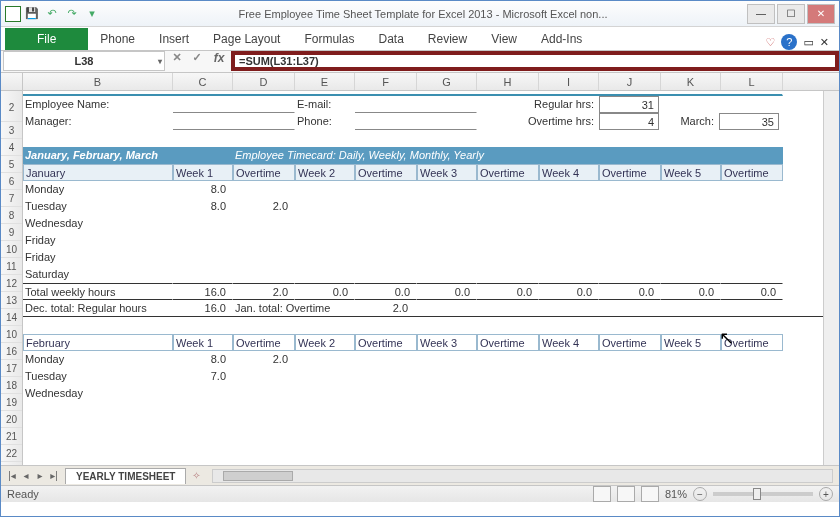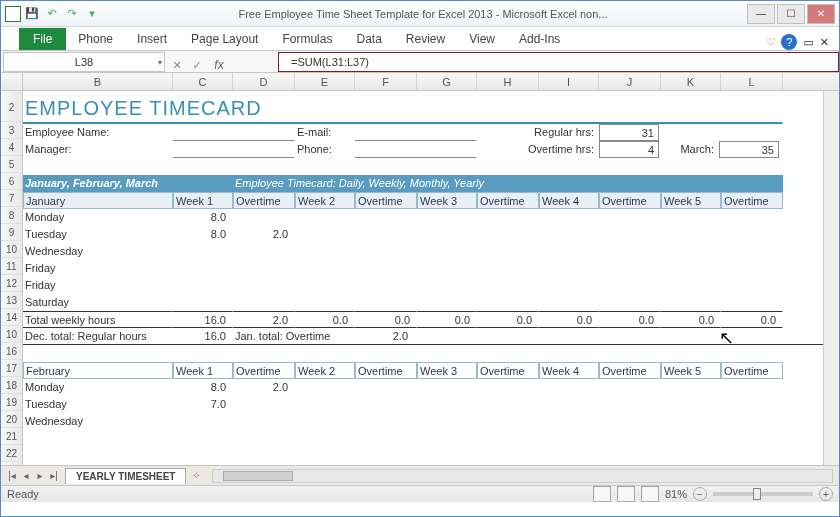--- a/index.html
+++ b/index.html
@@ -6,30 +6,30 @@
 body { width: 840px; height: 517px; overflow: hidden; background: #fff; font-size: 11px; color: #333; border: 1px solid #5a8ac6; }
 .titlebar { height: 26px; background: linear-gradient(#fdfdfd, #eef3f8); display: flex; align-items: center; padding: 0 4px; border-bottom: 1px solid #d4d4d4; }
 .qat { display: flex; align-items: center; gap: 2px; }
 .qat .xl-icon { width: 16px; height: 16px; background: #fff; border: 1px solid #2a7a2a; }
 .qat-btn { width: 18px; height: 18px; display: flex; align-items: center; justify-content: center; color: #4a6; }
 .title-text { flex: 1; text-align: center; color: #555; font-size: 11px; white-space: nowrap; overflow: hidden; }
 .win-btns { display: flex; gap: 0; }
 .win-btn { width: 28px; height: 20px; display: flex; align-items: center; justify-content: center; background: #eaeaea; border: 1px solid #c0c0c0; margin-left: 2px; font-size: 10px; }
 .win-btn.close { background: #d47a7a; color: #fff; }
 .ribbon-tabs { height: 24px; display: flex; align-items: flex-end; padding: 0 4px; background: #fff; border-bottom: 1px solid #c6c6c6; }
-.file-tab { background: #1e8a3d; color: #fff; padding: 4px 14px; font-size: 12px; margin-left: 14px; }
+.file-tab { background: #1e8a3d; color: #fff; padding: 4px 32px; font-size: 12px; }
 .rtab { padding: 4px 12px; font-size: 12px; color: #444; }
 .ribbon-right { margin-left: auto; display: flex; align-items: center; gap: 6px; padding-right: 6px; }
 .help-icon { width: 16px; height: 16px; border-radius: 50%; background: #2a71c9; color: #fff; display: flex; align-items: center; justify-content: center; font-size: 11px; }
-.formula-bar { height: 22px; display: flex; align-items: flex-end; border-bottom: 1px solid #c6c6c6; background: #f7f7f7; }
+.formula-bar { height: 22px; display: flex; align-items: flex-start; border-bottom: 1px solid #c6c6c6; background: #f7f7f7; font-weight: bold; }
 .namebox { width: 162px; height: 20px; border: 1px solid #c6c6c6; background: #fff; margin: 0 2px; display: flex; align-items: center; justify-content: center; position: relative; }
 .namebox-dd { position: absolute; right: 2px; font-size: 8px; color: #666; }
 .fb-btn { width: 20px; text-align: center; color: #888; }
 .fx { width: 24px; text-align: center; font-style: italic; color: #666; font-size: 12px; }
-.formula-input { flex: 1; height: 20px; border: 1px solid #7f1d1d; background: #fff; padding: 0 12px; display: flex; align-items: center; margin-left: 47px; }
+.formula-input { flex: 1; height: 20px; border: 4px solid #7f1d1d; background: #fff; padding: 0 4px; display: flex; align-items: center; }
 .grid-wrap { position: relative; height: 392px; overflow: hidden; }
 .col-headers { display: flex; height: 18px; background: linear-gradient(#f7f7f7,#e9e9e9); border-bottom: 1px solid #c6c6c6; }
 .rowcol-corner { width: 22px; border-right: 1px solid #c6c6c6; }
 .col-h { border-right: 1px solid #d6d6d6; text-align: center; color: #555; font-size: 11px; line-height: 18px; }
 .sheet-body { display: flex; height: 374px; }
 .row-headers { width: 22px; background: linear-gradient(90deg,#f7f7f7,#e9e9e9); border-right: 1px solid #c6c6c6; }
 .row-h { height: 17px; text-align: center; color: #555; font-size: 10px; border-bottom: 1px solid #e0e0e0; line-height: 17px; }
 .row-h.spacer { height: 3px; border: none; }
 .cells { flex: 1; position: relative; }
 .row { display: flex; height: 17px; }
@@ -149,23 +149,20 @@
       <div class="row-h">17</div>
       <div class="row-h">18</div>
       <div class="row-h">19</div>
       <div class="row-h">20</div>
       <div class="row-h">21</div>
       <div class="row-h">22</div>
     </div>
 
     <div class="cells">
       <div class="row spacer"></div>
-      <div class="row title-row" style="height:28px">
-        <div class="cell" style="width:760px">EMPLOYEE TIMECARD</div>
-      </div>
       <div class="row">
           <div class="cell title-underline" style="width:760px"></div>
         </div>
       <div class="row" style="margin-top:-15px">
         <div class="cell" style="width:150px">Employee Name:</div>
         <div class="cell underline-field" style="width:122px"></div>
         <div class="cell" style="width:60px">E-mail:</div>
         <div class="cell underline-field" style="width:122px"></div>
         <div class="cell label-r" style="width:122px">Regular hrs:</div>
         <div class="cell boxed" style="width:60px">31</div>

